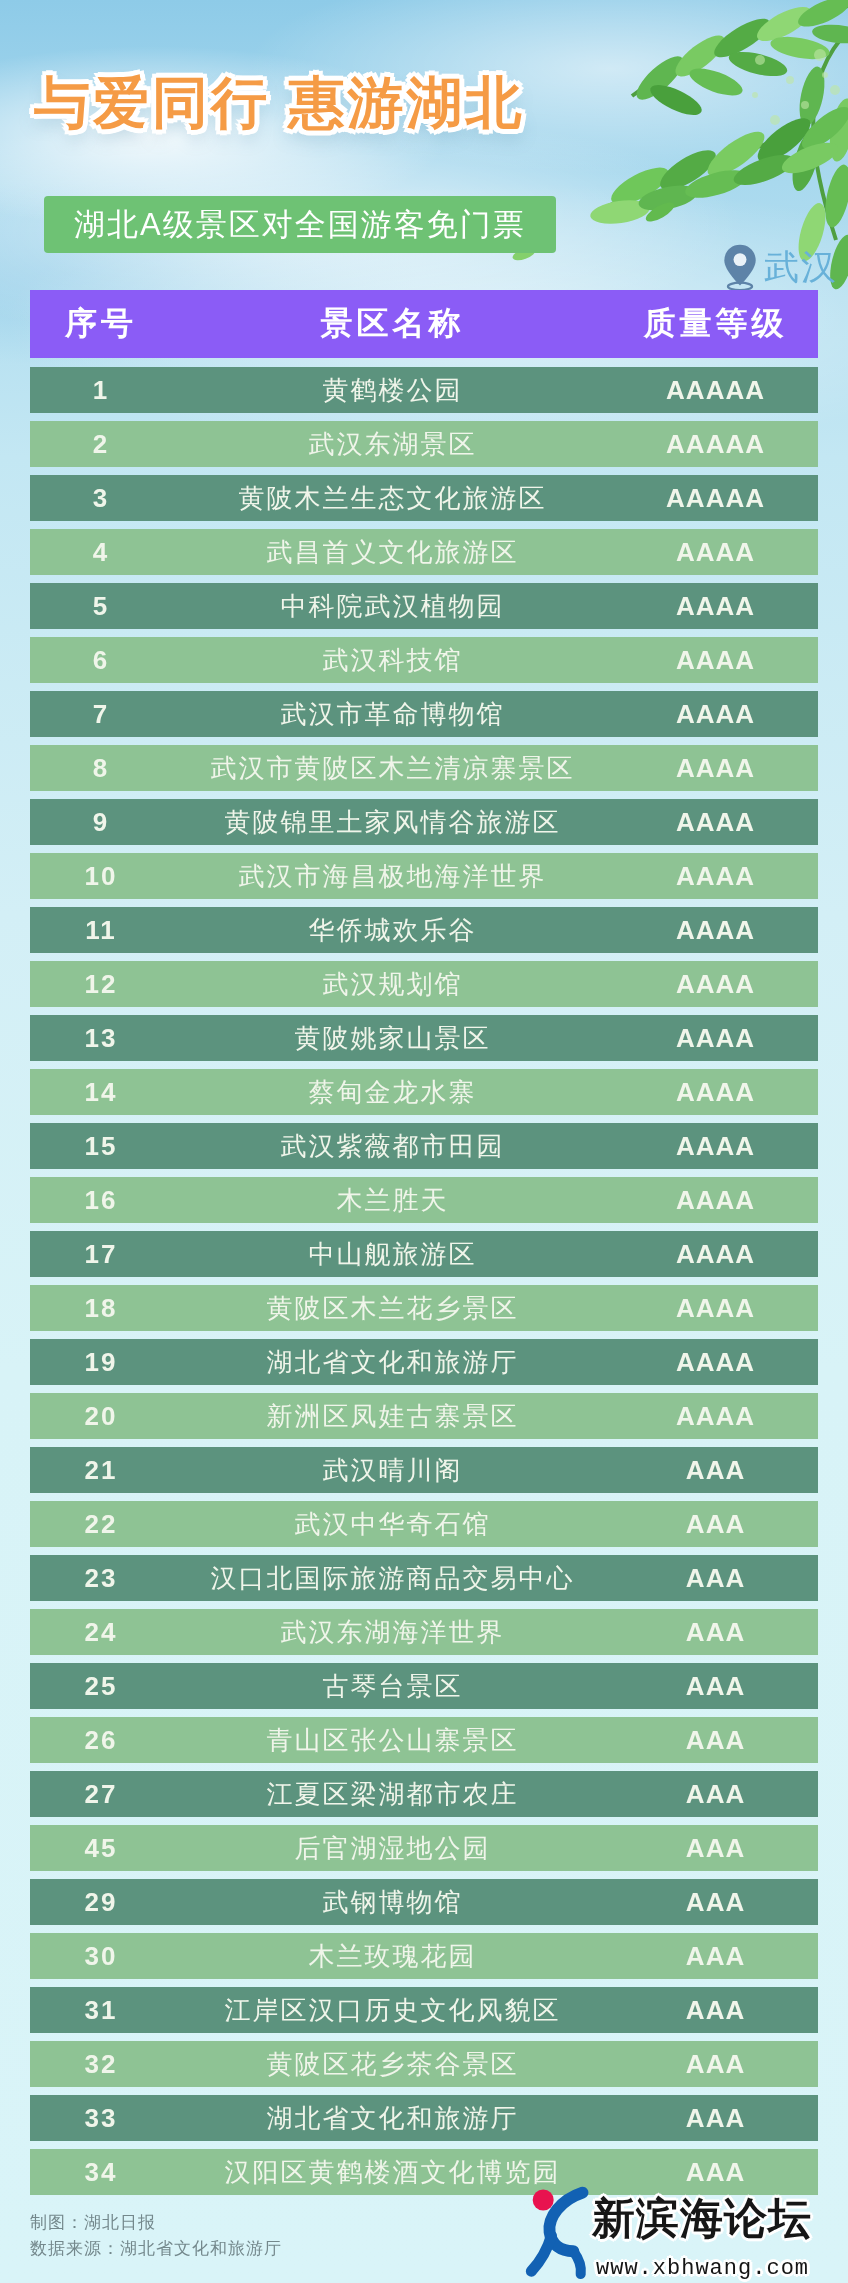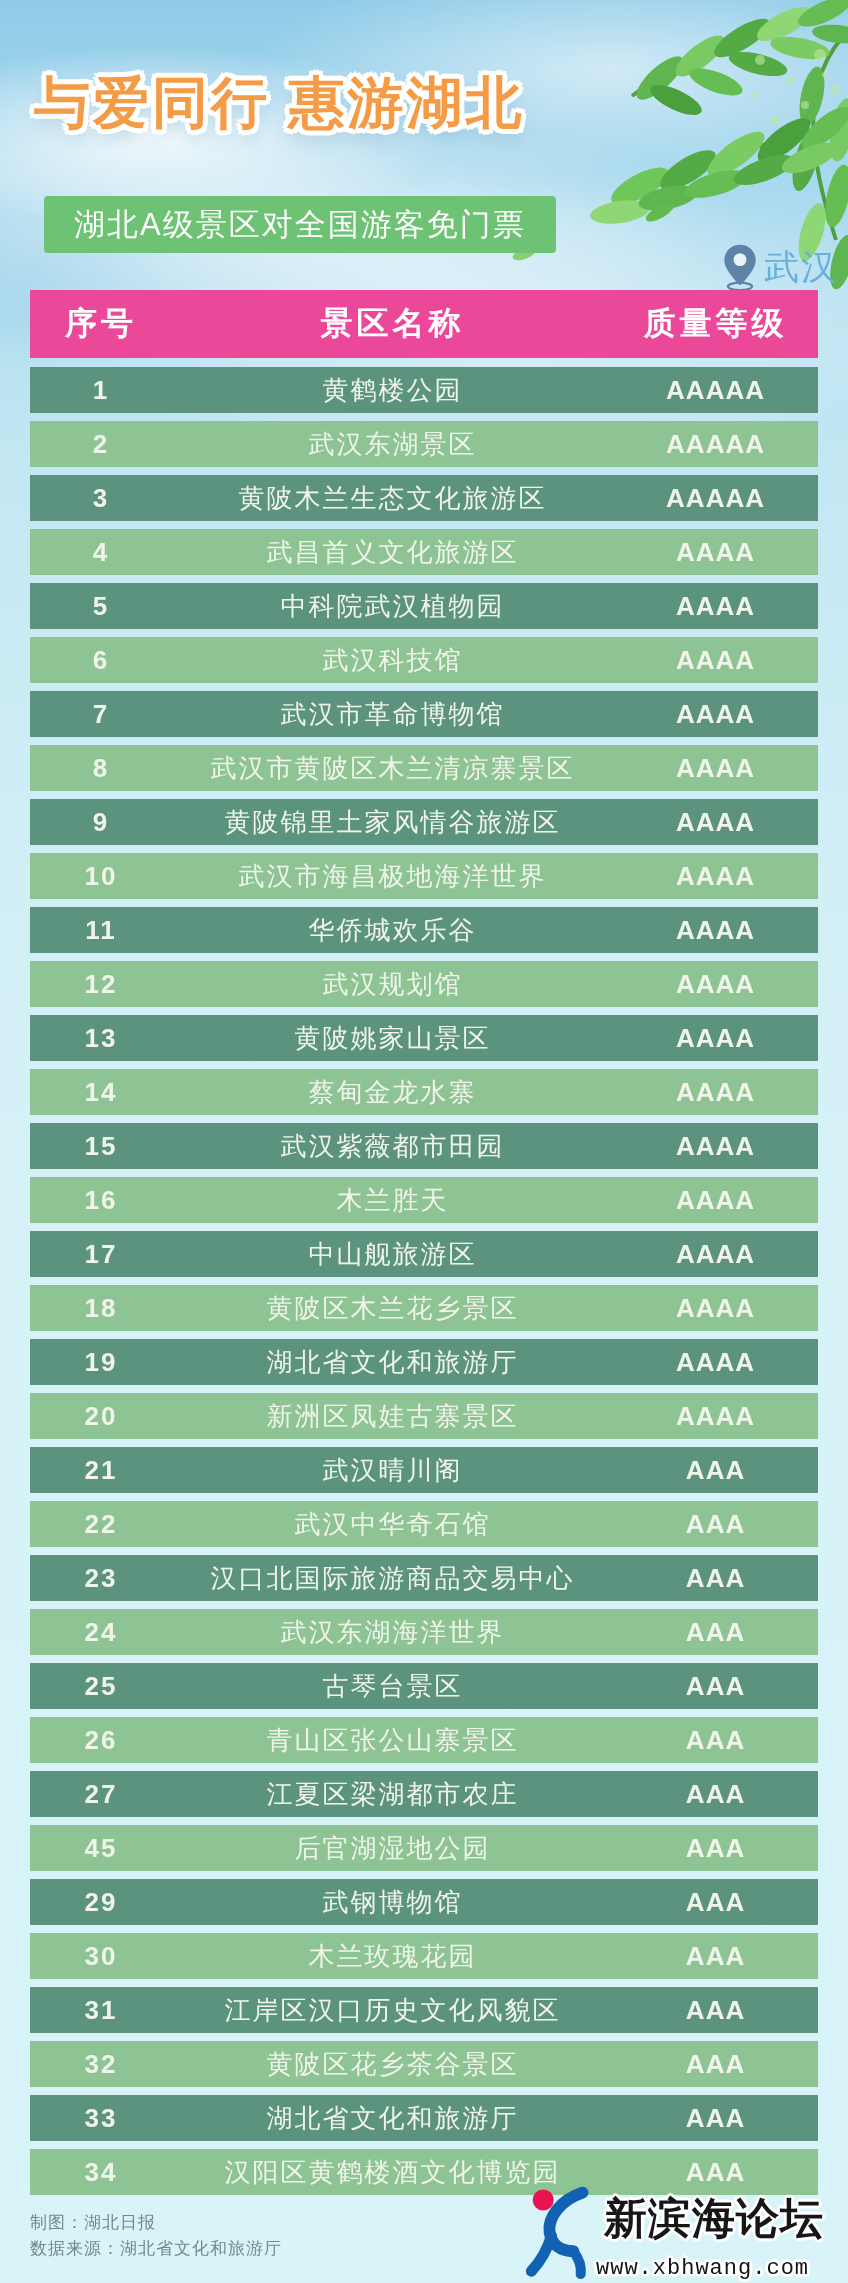--- a/index.html
+++ b/index.html
@@ -28,36 +28,36 @@
   .badge{position:absolute;top:196px;left:44px;height:57px;padding:0 30px;
     background:#6ec274;border-radius:4px;display:flex;align-items:center;}
   .badge span{color:#fff;font-size:31px;letter-spacing:2px;}
 
   .location{position:absolute;top:243px;right:10px;display:flex;align-items:center;gap:5px;}
   .pin{width:38px;height:48px;}
   .loc-text{font-size:35px;color:#68b1d9;letter-spacing:2px;}
 
   
   .table{position:absolute;top:290px;left:30px;right:30px;}
-  .thead{height:68px;background:#ec4899;display:grid;grid-template-columns:18% 56% 26%;
+  .thead{height:68px;background:#8b5cf6;display:grid;grid-template-columns:18% 56% 26%;
     align-items:center;justify-items:center;margin-bottom:9px;}
   .thead span{color:#fff;font-size:32px;font-weight:bold;letter-spacing:4px;}
   .row{height:46px;display:grid;grid-template-columns:18% 56% 26%;align-items:center;
     justify-items:center;background:#5c937e;margin-bottom:8px;}
   .row.alt{background:#8ec394;}
   .cell{color:#f0f5ea;font-size:26px;letter-spacing:2px;white-space:nowrap;}
   .cell.no{font-weight:bold;}
   .cell.grade{font-weight:700;letter-spacing:1px;}
 
   .footer{position:absolute;left:30px;top:2210px;font-size:17px;color:#74888c;
     line-height:26px;letter-spacing:1px;}
 
   .watermark{position:absolute;right:2px;top:2178px;width:322px;height:105px;}
   .logo{position:absolute;left:0;top:6px;width:96px;height:96px;}
-  .wm-name{position:absolute;left:80px;top:12px;font-size:43px;font-weight:bold;color:#161616;
+  .wm-name{position:absolute;left:68px;top:12px;font-size:43px;font-weight:bold;color:#161616;
     letter-spacing:1px;white-space:nowrap;
     text-shadow:-2px -2px 0 #fff,2px -2px 0 #fff,-2px 2px 0 #fff,2px 2px 0 #fff,
       -3px 0 0 #fff,3px 0 0 #fff,0 -3px 0 #fff,0 3px 0 #fff;text-align:center;}
   .wm-url{position:absolute;left:72px;top:78px;font-family:"Liberation Mono",monospace;
     font-size:22px;color:#141414;letter-spacing:1px;white-space:nowrap;
     text-shadow:-2px -2px 0 #fff,2px -2px 0 #fff,-2px 2px 0 #fff,2px 2px 0 #fff,
       -3px 0 0 #fff,3px 0 0 #fff,0 -3px 0 #fff,0 3px 0 #fff;}
 </style>
 </head>
 <body>

